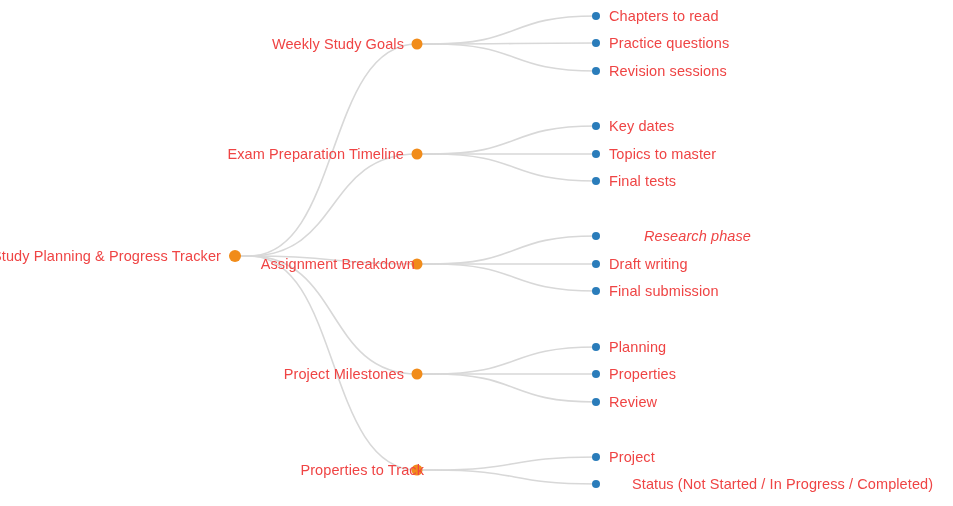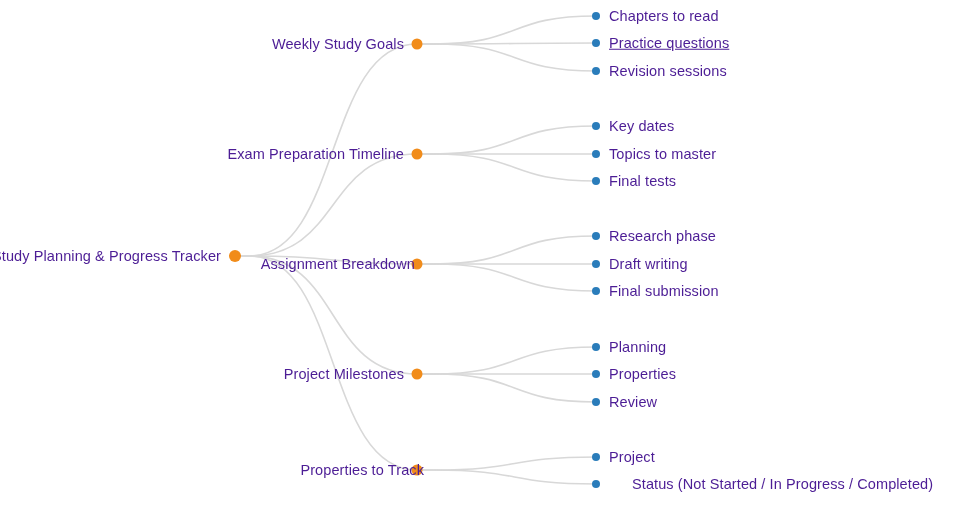--- a/index.html
+++ b/index.html
@@ -10,21 +10,21 @@
   }
   #tree-canvas{position:absolute;left:0;top:0;width:953px;height:506px;}
   .edge{fill:none;stroke:#d8d8d8;stroke-width:1.6;stroke-linecap:round;}
   .node{position:absolute;transform:translate(-50%,-50%);border-radius:50%;}
   .node-root,.node-branch{
     width:11px;height:11px;background:#f18c1a;
   }
   .node-root{width:12px;height:12px;}
   .node-leaf{width:8px;height:8px;background:#2a7cba;}
   .label{
-    position:absolute;white-space:nowrap;color:#4c1d95;
+    position:absolute;white-space:nowrap;color:#ef4444;
     font-size:14.5px;line-height:1;letter-spacing:.1px;
   }
   .label-left{transform:translate(-100%,-50%);}
   .label-right{transform:translate(0,-50%);}
 </style>
 </head>
 <body>
 
 <svg id="tree-canvas" viewBox="0 0 953 506" preserveAspectRatio="none">
     <path d="M 235 256 L 249 256 C 341.4 256, 324.6 44, 417 44" class="edge"></path>
@@ -45,35 +45,35 @@
     <path d="M 417 374 L 433 374 C 522.65 374, 506.35 402, 596 402" class="edge"></path>
     <path d="M 235 256 L 249 256 C 341.4 256, 324.6 470, 417 470" class="edge"></path>
     <path d="M 417 470 L 433 470 C 522.65 470, 506.35 457, 596 457" class="edge"></path>
     <path d="M 417 470 L 433 470 C 522.65 470, 506.35 484, 596 484" class="edge"></path>
   </svg>
 
 <div id="nodes-layer">
     <div class="node node-leaf" style="left: 596px; top: 16px;"></div>
     <div class="label label-right" style="left: 609px; top: 16px;">Chapters to read</div>
     <div class="node node-leaf" style="left: 596px; top: 43px;"></div>
-    <div class="label label-right" style="left: 609px; top: 43px; text-decoration: underline;">Practice questions</div>
+    <div class="label label-right" style="left: 609px; top: 43px;">Practice questions</div>
     <div class="node node-leaf" style="left: 596px; top: 71px;"></div>
     <div class="label label-right" style="left: 609px; top: 71px;">Revision sessions</div>
     <div class="node node-branch" style="left: 417px; top: 44px;"></div>
     <div class="label label-left" style="left: 404px; top: 44px;">Weekly Study Goals</div>
     <div class="node node-leaf" style="left: 596px; top: 126px;"></div>
     <div class="label label-right" style="left: 609px; top: 126px;">Key dates</div>
     <div class="node node-leaf" style="left: 596px; top: 154px;"></div>
     <div class="label label-right" style="left: 609px; top: 154px;">Topics to master</div>
     <div class="node node-leaf" style="left: 596px; top: 181px;"></div>
     <div class="label label-right" style="left: 609px; top: 181px;">Final tests</div>
     <div class="node node-branch" style="left: 417px; top: 154px;"></div>
     <div class="label label-left" style="left: 404px; top: 154px;">Exam Preparation Timeline</div>
     <div class="node node-leaf" style="left: 596px; top: 236px;"></div>
-    <div class="label label-right" style="left: 609px; top: 236px;">Research phase</div>
+    <div class="label label-right" style="left: 644px; top: 236px; font-style: italic;">Research phase</div>
     <div class="node node-leaf" style="left: 596px; top: 264px;"></div>
     <div class="label label-right" style="left: 609px; top: 264px;">Draft writing</div>
     <div class="node node-leaf" style="left: 596px; top: 291px;"></div>
     <div class="label label-right" style="left: 609px; top: 291px;">Final submission</div>
     <div class="node node-branch" style="left: 417px; top: 264px;"></div>
     <div class="label label-left" style="left: 404px; top: 264px; margin-left: 11px;">Assignment Breakdown</div>
     <div class="node node-leaf" style="left: 596px; top: 347px;"></div>
     <div class="label label-right" style="left: 609px; top: 347px;">Planning</div>
     <div class="node node-leaf" style="left: 596px; top: 374px;"></div>
     <div class="label label-right" style="left: 609px; top: 374px;">Properties</div>

